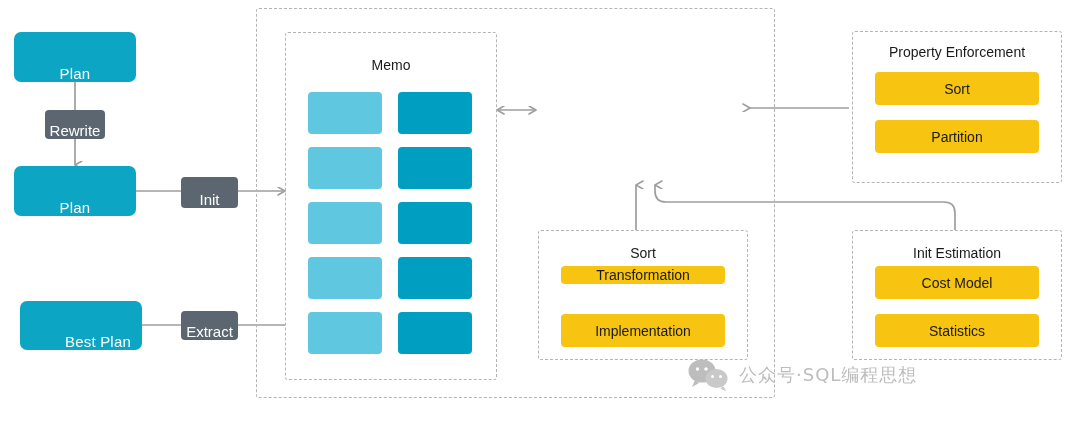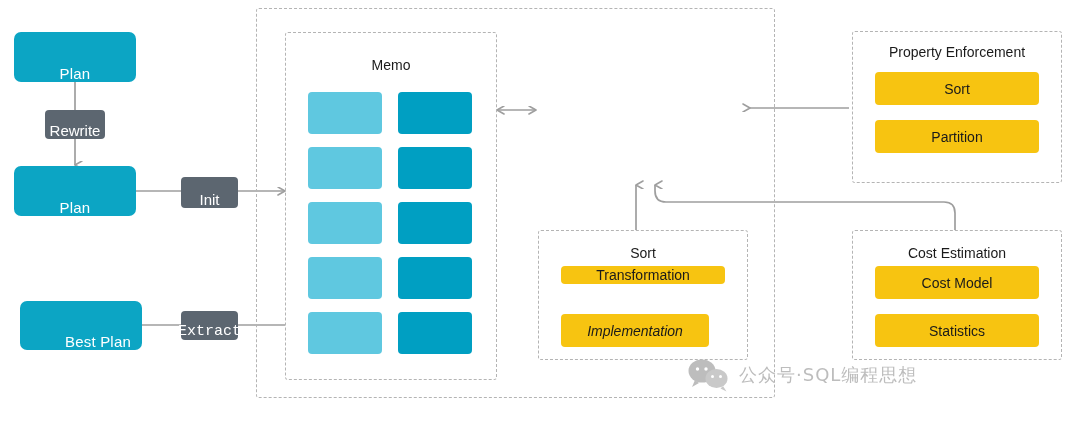--- a/index.html
+++ b/index.html
@@ -171,21 +171,21 @@
   </div>
 
   <div class="node chip" style="left:181px; top:177px; width:57px; height:31px;">
     <span>Init</span>
   </div>
 
   <div class="node plan-box" style="left:20px; top:301px; width:122px; height:49px;padding-left:34px;">
     <span>Best Plan</span>
   </div>
 
-  <div class="node chip" style="left:181px; top:311px; width:57px; height:29px;font-family:Liberation Mono, monospace;">
+  <div class="node chip" style="left:181px; top:311px; width:57px; height:29px;">
     <span>Extract</span>
   </div>
 
   <div class="dashed" style="left:256px; top:8px; width:519px; height:390px;"></div>
 
   <div class="dashed" style="left:285px; top:32px; width:212px; height:348px;">
     <div class="group-title" style="top:24px;">Memo</div>
   </div>
 
   <div class="memo-cell memo-light" style="left:308px; top:92px;  width:74px; height:42px;"></div>
@@ -203,36 +203,36 @@
   <div class="memo-cell memo-light" style="left:308px; top:312px; width:74px; height:42px;"></div>
   <div class="memo-cell memo-dark" style="left:398px; top:312px; width:74px; height:42px;"></div>
 
 
   <div class="dashed" style="left:538px; top:230px; width:210px; height:130px;">
     <div class="group-title" style="top:14px;">Sort</div>
   </div>
   <div class="pill" style="left:561px; top:266px; width:164px; height:18px;">
     <span>Transformation</span>
   </div>
-  <div class="pill" style="left:561px; top:314px; width:148px; height:33px;font-style:italic;">
+  <div class="pill" style="left:561px; top:314px; width:164px; height:33px;">
     <span>Implementation</span>
   </div>
 
   <div class="dashed" style="left:852px; top:31px; width:210px; height:152px;">
     <div class="group-title" style="top:12px;">Property Enforcement</div>
   </div>
   <div class="pill" style="left:875px; top:72px; width:164px; height:33px;">
     <span>Sort</span>
   </div>
   <div class="pill" style="left:875px; top:120px; width:164px; height:33px;">
     <span>Partition</span>
   </div>
 
   <div class="dashed" style="left:852px; top:230px; width:210px; height:130px;">
-    <div class="group-title" style="top:14px;">Cost Estimation</div>
+    <div class="group-title" style="top:14px;">Init Estimation</div>
   </div>
   <div class="pill" style="left:875px; top:314px; width:164px; height:33px;">
     <span>Statistics</span>
   </div>
   <div class="pill" style="left:875px; top:266px; width:164px; height:33px;">
     <span>Cost Model</span>
   </div>
 
   <div id="watermark">
     <svg width="42" height="34" viewBox="0 0 42 34" aria-hidden="true">

